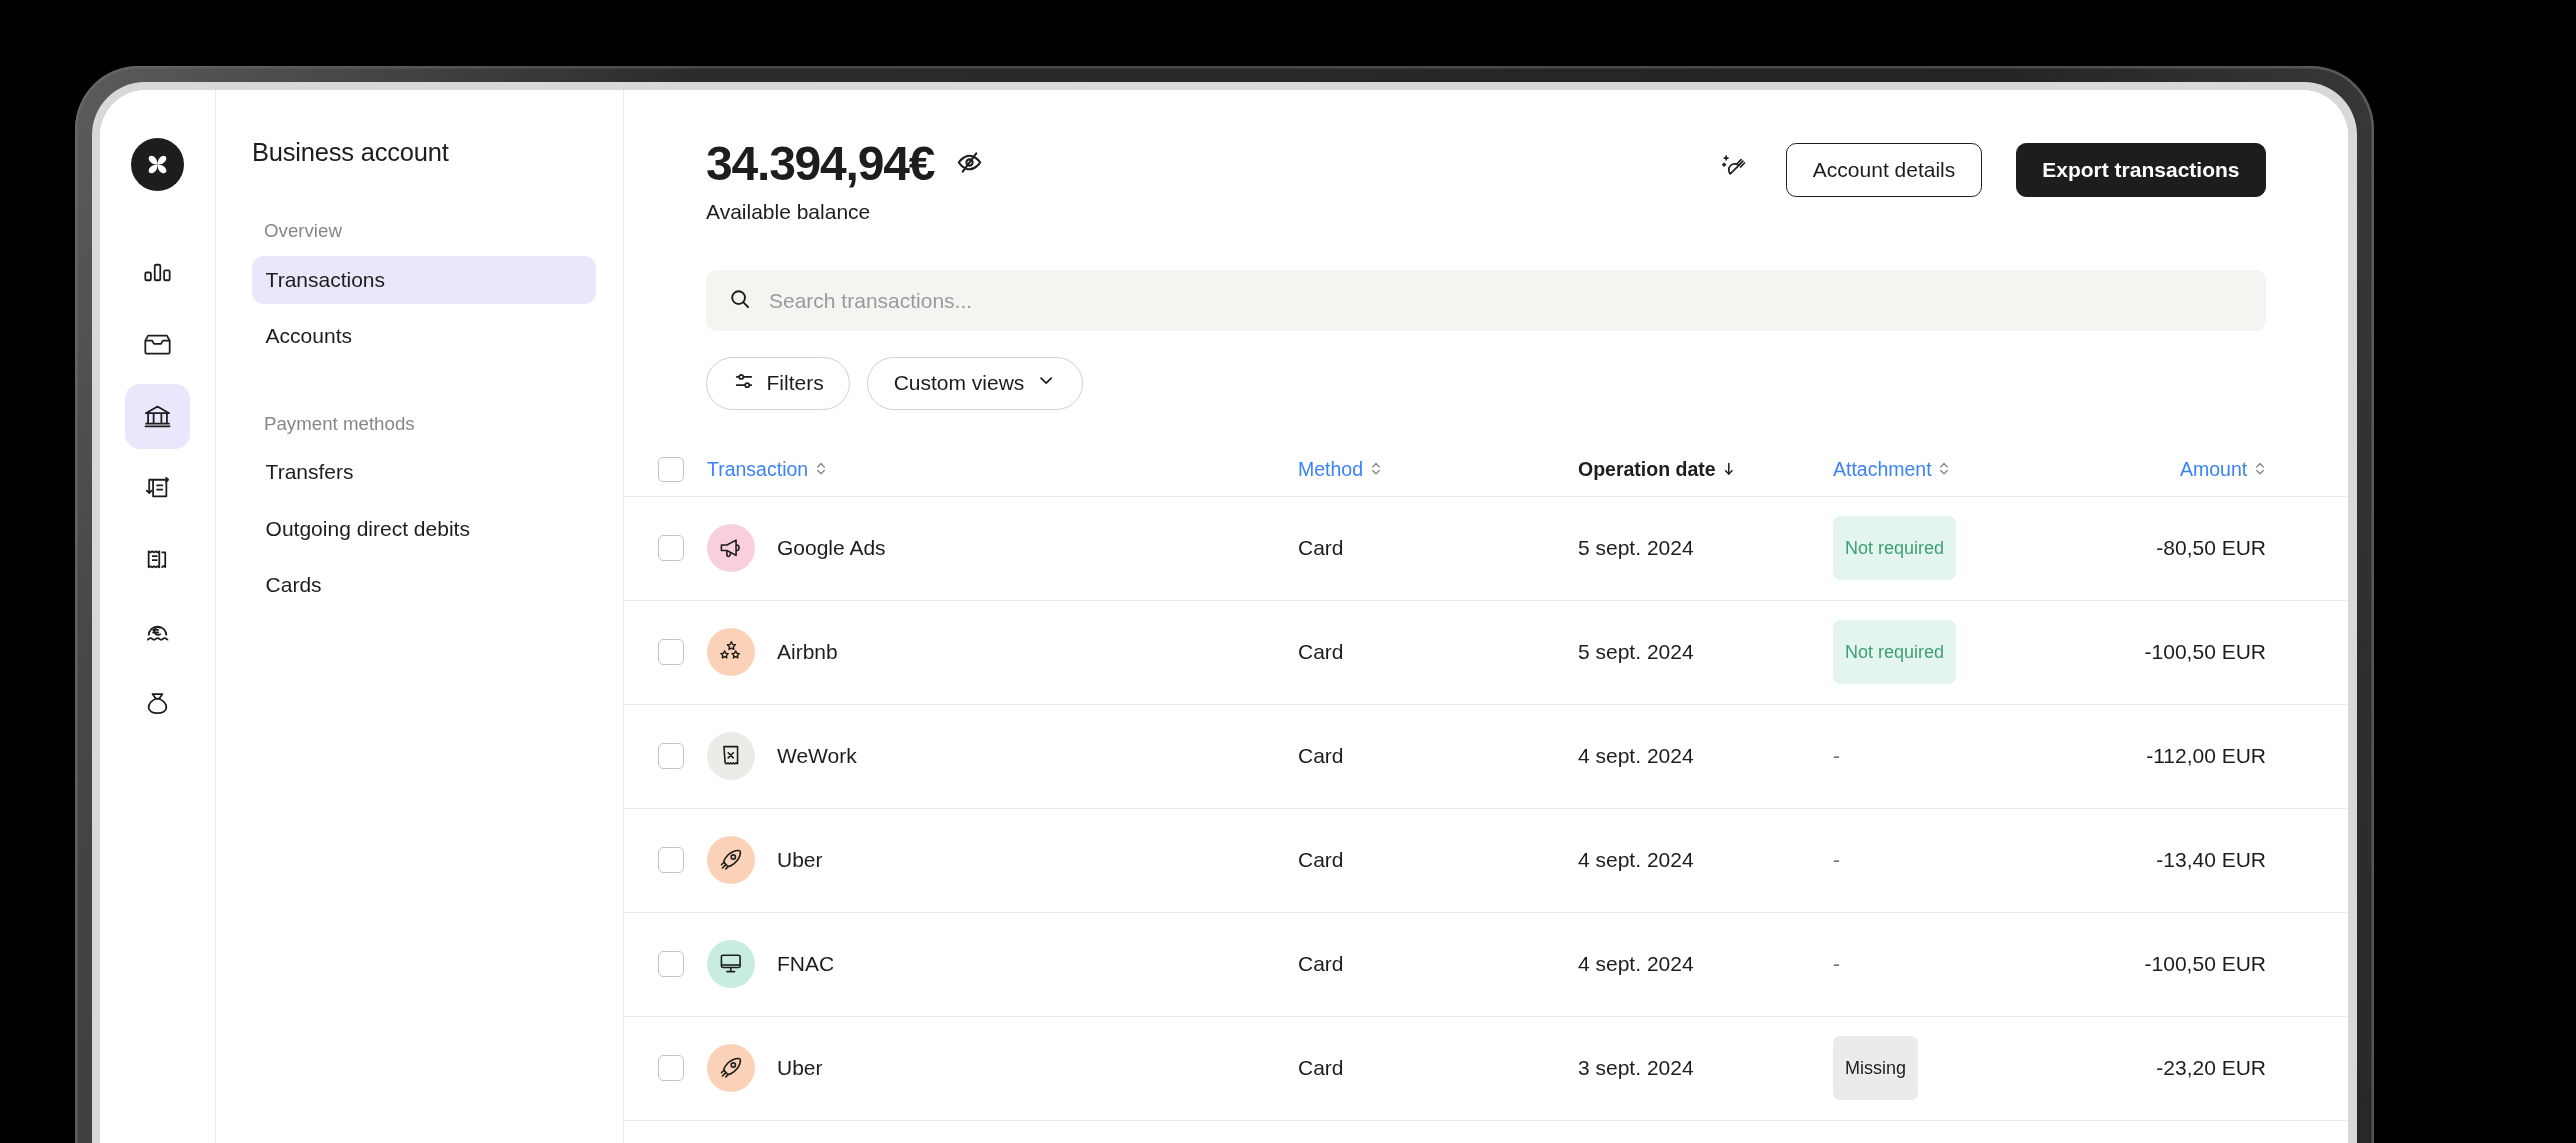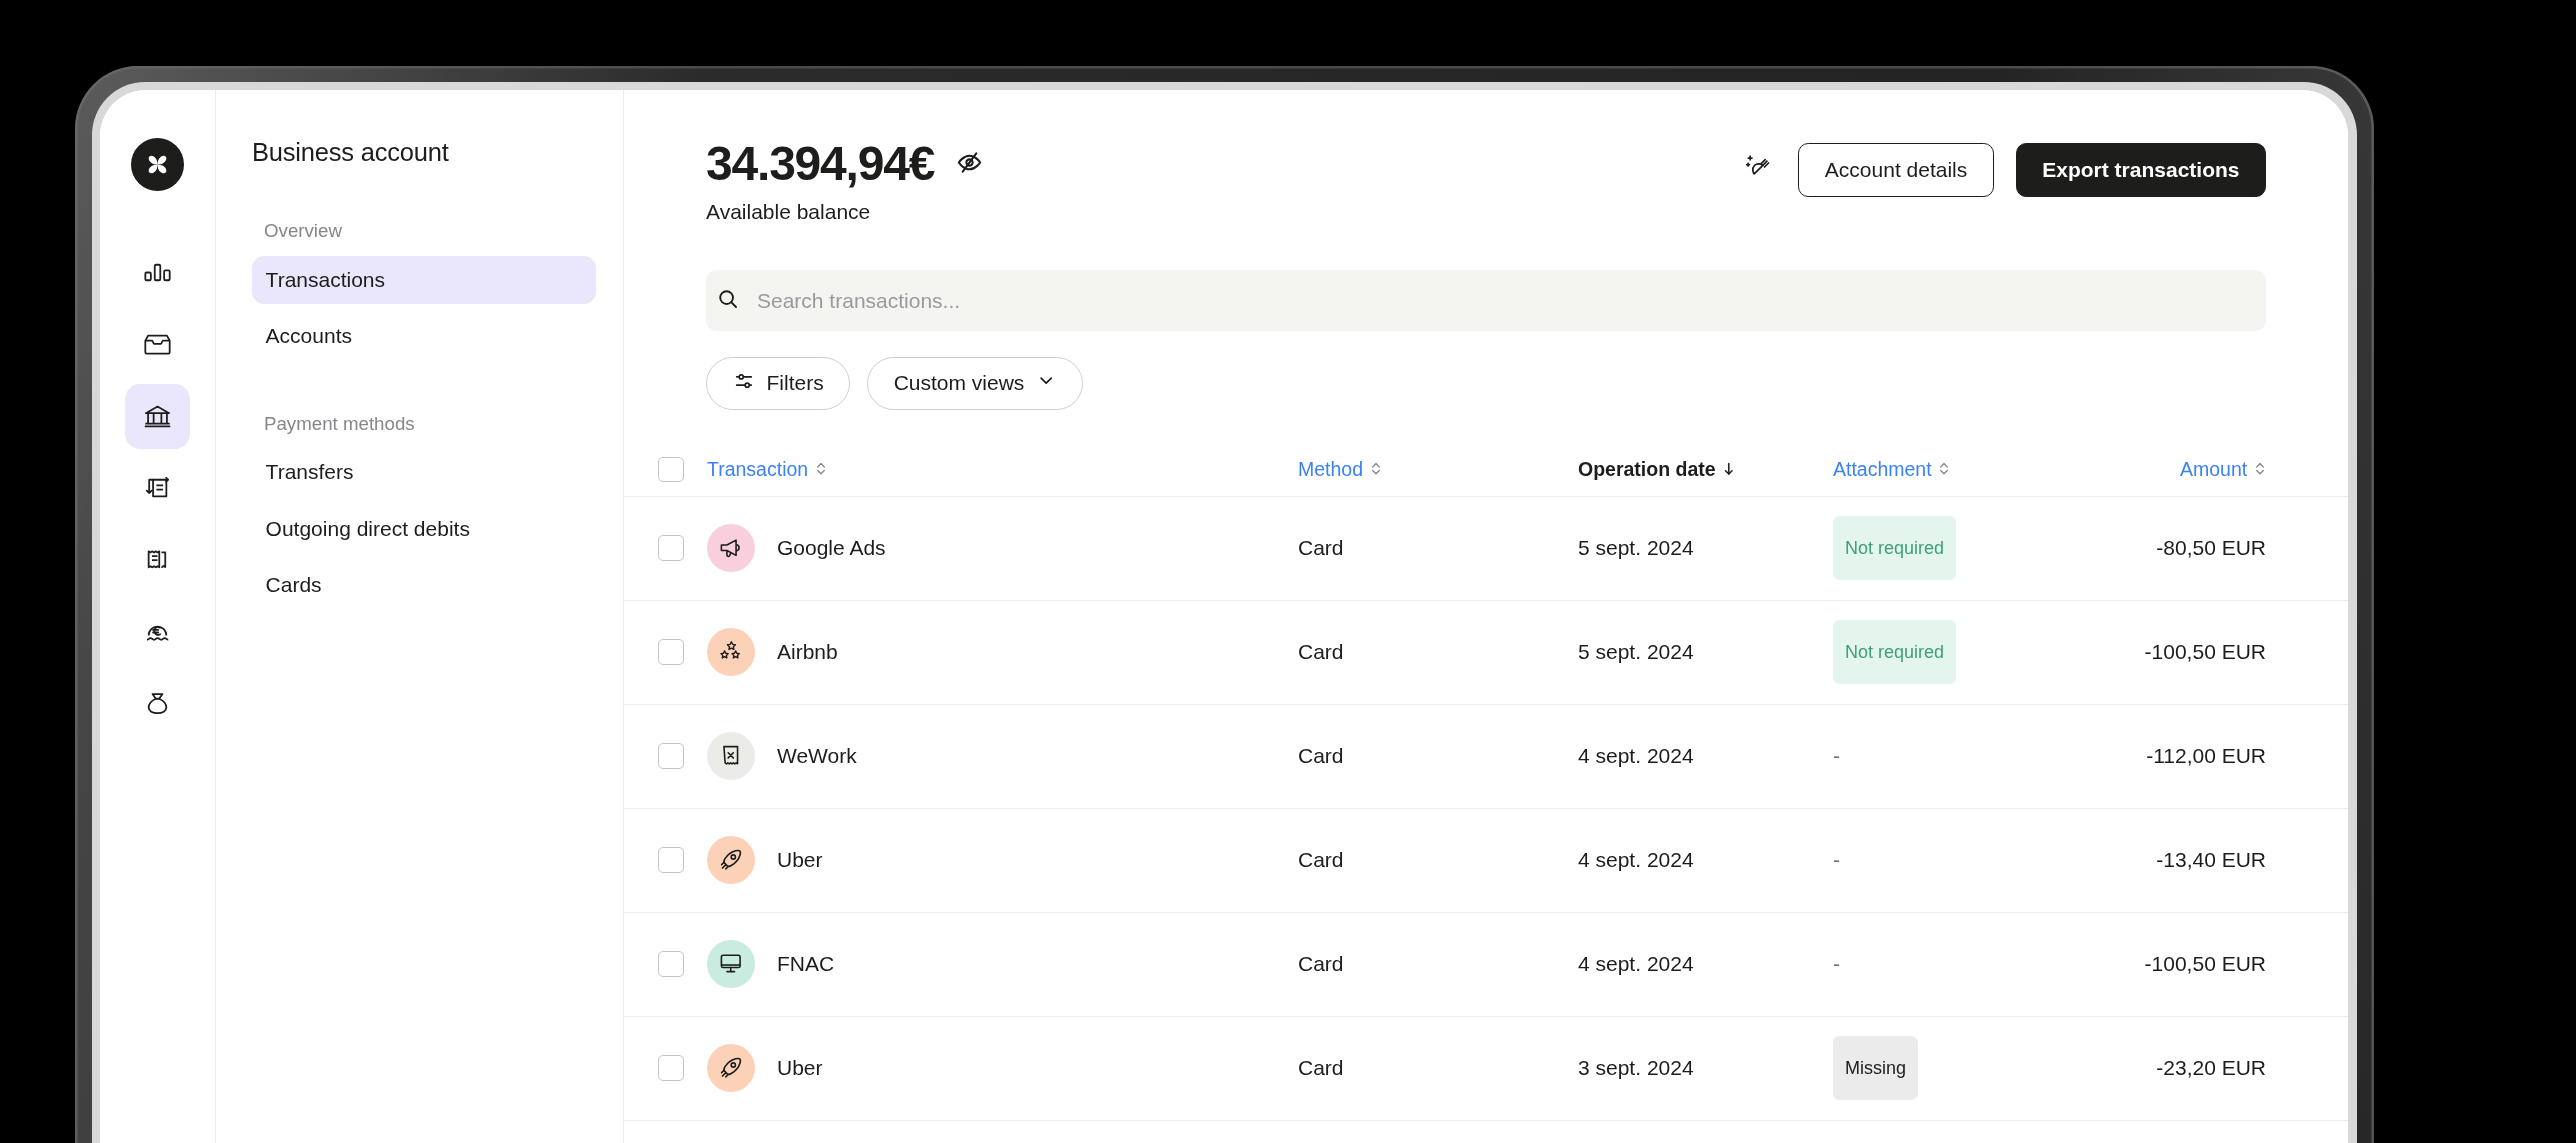--- a/index.html
+++ b/index.html
@@ -188,20 +188,21 @@
     flex: 0 0 auto;
   }
 
   .btn {
     font-family: "Liberation Sans", sans-serif;
     font-size: 21px;
     border-radius: 10.2px;
     padding: 15.3px 25.5px;
     white-space: nowrap;
     line-height: 1;
+    margin-left: 12px;
   }
   .btn-outline {
     background: #fff;
     border: 1.3px solid #1d1d1b;
     color: #1d1d1b;
   }
   .btn-dark {
     background: #1d1d1b;
     border: 1.3px solid #1d1d1b;
     color: #ffffff;
@@ -210,21 +211,21 @@
 
   
   .search-wrap { padding: 46px 82px 0 82px; }
 
   .search-box {
     height: 61px;
     background: #f4f4f1;
     border-radius: 10.2px;
     display: flex;
     align-items: center;
-    padding: 0 10px;
+    padding: 0 22px;
     gap: 17px;
   }
   .search-input {
     border: 0;
     background: transparent;
     outline: none;
     font-family: "Liberation Sans", sans-serif;
     font-size: 21px;
     color: #1d1d1b;
     width: 100%;

